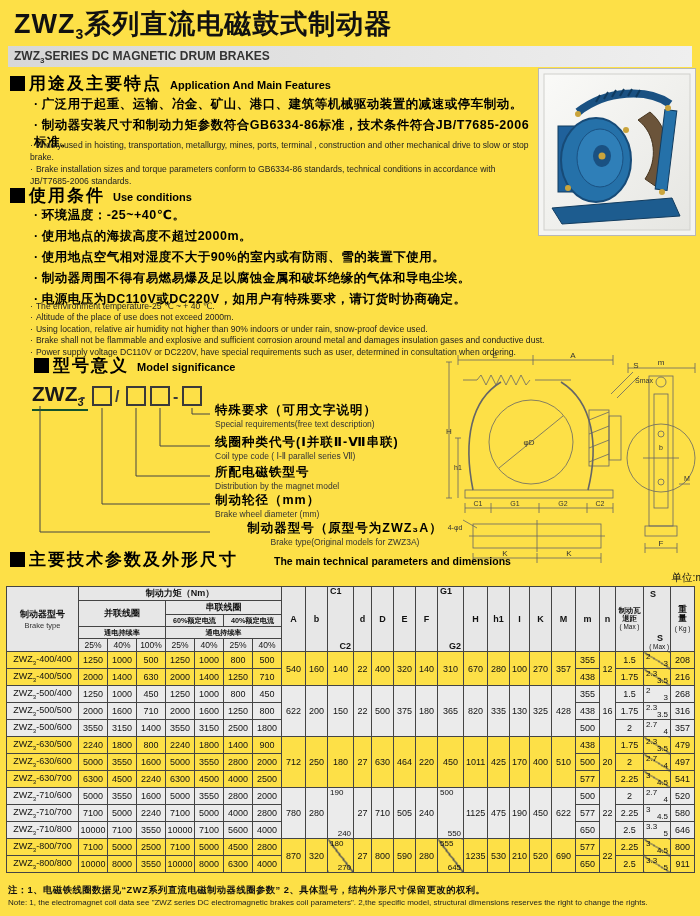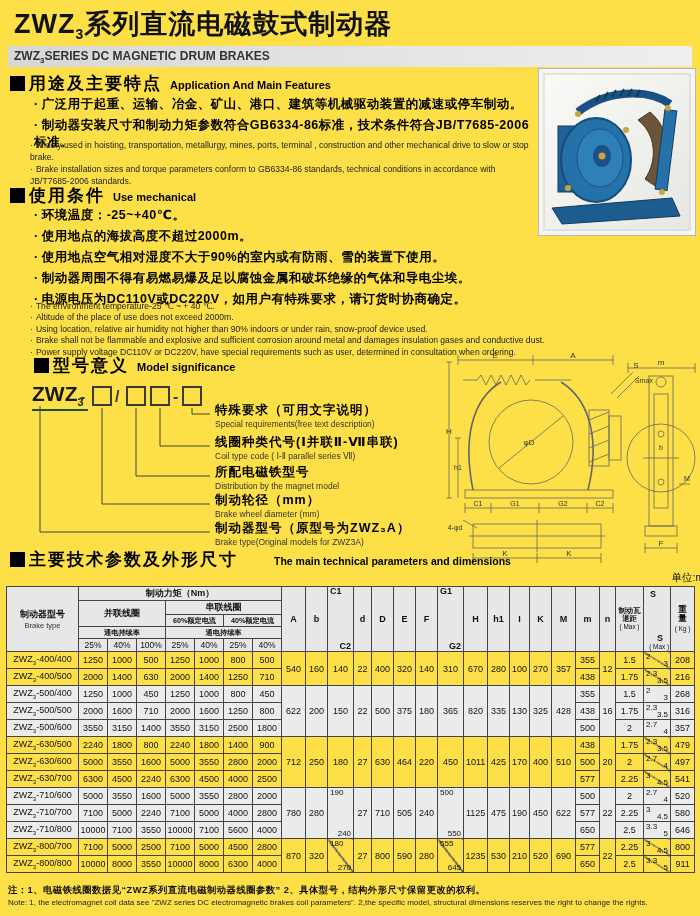--- a/index.html
+++ b/index.html
@@ -127,21 +127,21 @@
       <circle cx="30" cy="120" r="3" fill="#caa43c"></circle>
         <circle cx="124" cy="124" r="3" fill="#caa43c"></circle>
       <circle cx="88" cy="62" r="3" fill="#caa43c"></circle>
         <circle cx="64" cy="88" r="3.5" fill="#caa43c"></circle>
     </g>
   </svg>
 
   <div class="sec-head" style="top:184px;">
     <span class="sq"></span>
     <span class="sec-cn">使用条件</span>
-    <span class="sec-en">Use  mechanical</span>
+    <span class="sec-en">Use  conditions</span>
   </div>
   <div class="cn-bullets" style="left:34px;top:207px;width:620px;">
     <div><span class="dot">·</span><span>环境温度：-25~+40℃。</span></div>
     <div><span class="dot">·</span><span>使用地点的海拔高度不超过2000m。</span></div>
     <div><span class="dot">·</span><span>使用地点空气相对湿度不大于90%的室内或有防雨、雪的装置下使用。</span></div>
     <div><span class="dot">·</span><span>制动器周围不得有易燃易爆及足以腐蚀金属和破坏绝缘的气体和导电尘埃。</span></div>
     <div><span class="dot">·</span><span>电源电压为DC110V或DC220V，如用户有特殊要求，请订货时协商确定。</span></div>
   </div>
   <div class="en-bullets" style="left:30px;top:301px;width:640px;line-height:10.4px;">
     <div><span class="dot">·</span><span>The environment temperature-25 ℃ ~ + 40 ℃.</span></div>
@@ -186,21 +186,21 @@
       <div class="en">Coil type code ( Ⅰ-Ⅱ parallel series Ⅶ)</div>
   </div>
   <div class="mlabel" style="top:464px;">
     <div class="cn">所配电磁铁型号</div>
       <div class="en">Distribution by the magnet model</div>
   </div>
   <div class="mlabel" style="top:492px;">
     <div class="cn">制动轮径（mm）</div>
       <div class="en">Brake wheel diameter (mm)</div>
   </div>
-  <div class="mlabel" style="top:520px;">
+  <div class="mlabel" style="top:520px;text-align:center;">
     <div class="cn">制动器型号（原型号为ZWZ₃A）</div>
       <div class="en">Brake type(Original models for ZWZ3A)</div>
   </div>
 
   <svg class="drawing" width="257" height="216" viewBox="0 0 257 216">
     <g stroke="#666" stroke-width="0.8" fill="none">
 
       <line x1="15" y1="10" x2="170" y2="10"></line>
       <line x1="15" y1="5" x2="15" y2="15"></line>
         <line x1="90" y1="5" x2="90" y2="15"></line>

